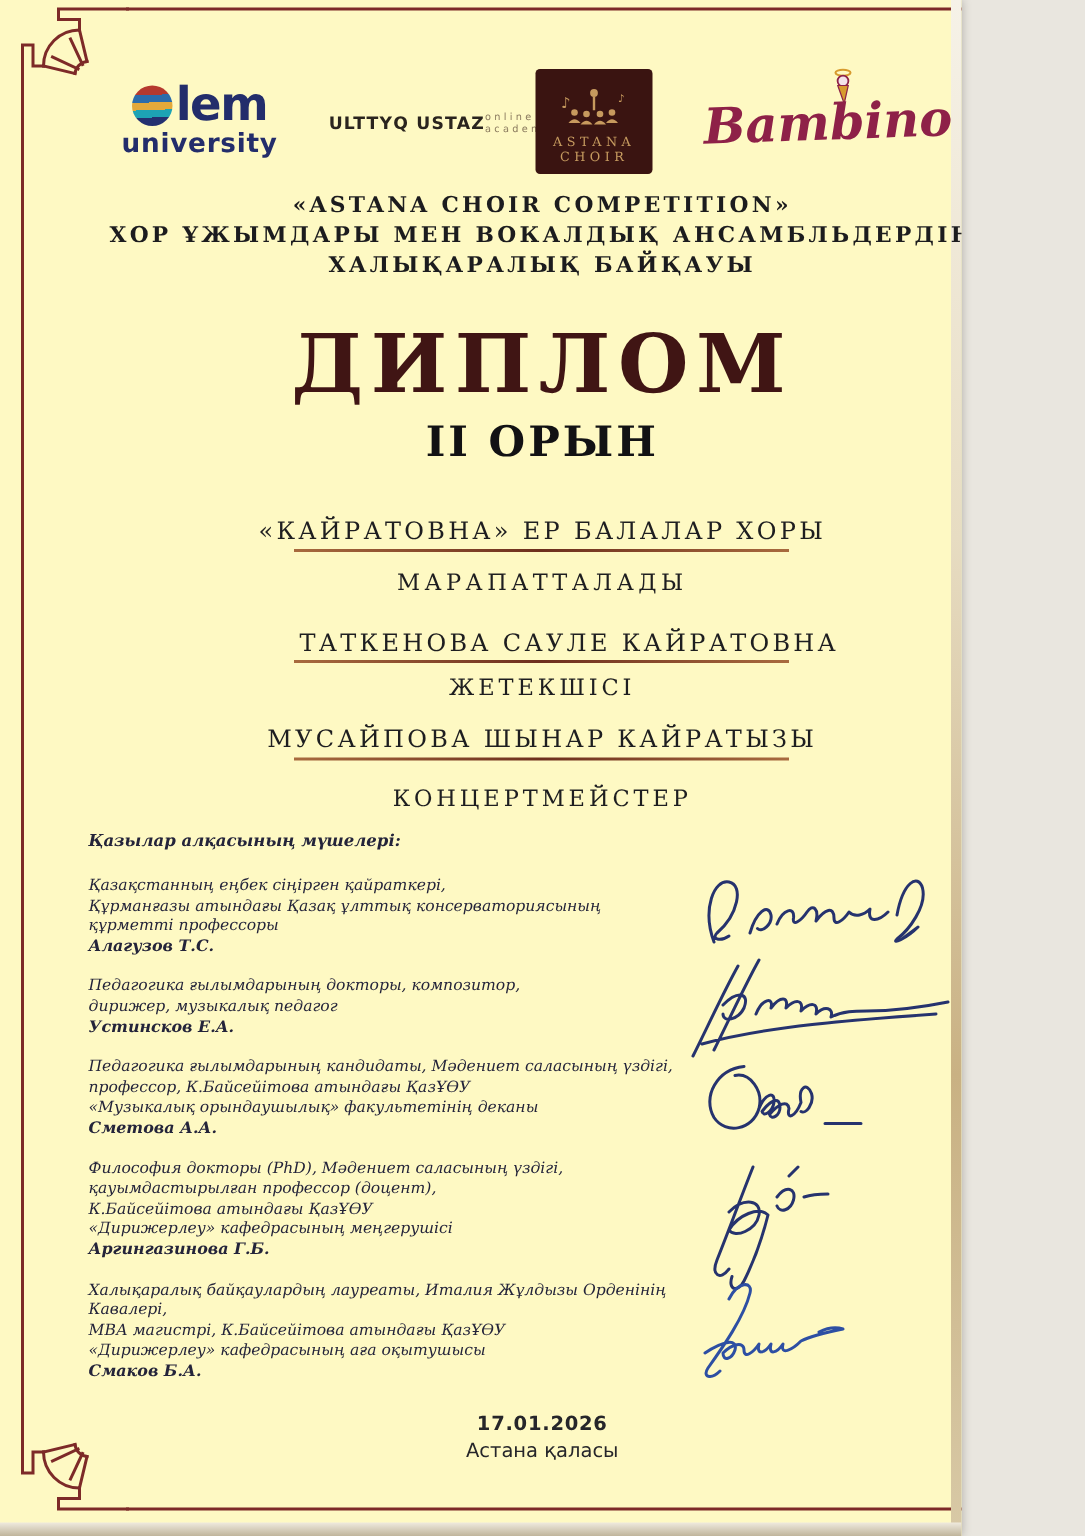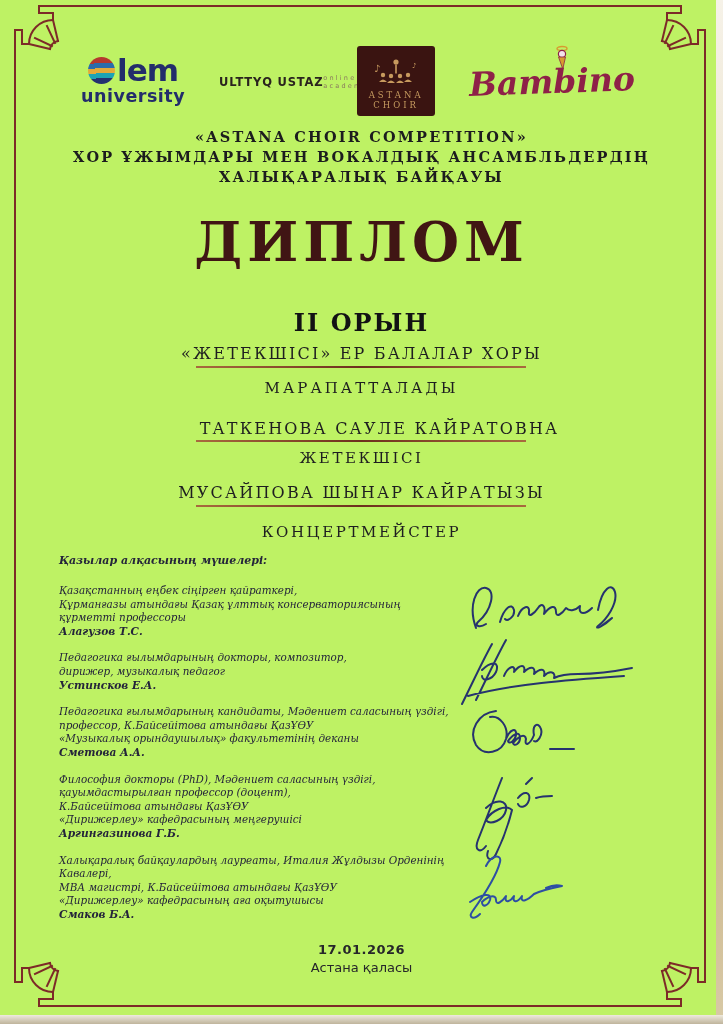--- a/index.html
+++ b/index.html
@@ -1,17 +1,17 @@
 <!DOCTYPE html>
 <html><head>
 <meta charset="utf-8">
 <style>
   html,body{margin:0;padding:0;background:#e9e6df;}
   #page{
-    position:relative;width:723px;height:1024px;background:#bef264;
+    position:relative;width:641px;height:1024px;background:#fef9c3;
     font-family:"Liberation Serif",serif;overflow:hidden;
     box-shadow:0 0 6px rgba(0,0,0,.25);
   }
   .abs{position:absolute;}
   
   .edge-right{position:absolute;right:0;top:0;width:7px;height:100%;
     background:linear-gradient(180deg,#f6f2e8 0%,#e7dcc2 35%,#c9b183 70%,#d8c9a6 100%);}
   .edge-bottom{position:absolute;left:0;bottom:0;width:100%;height:9px;
     background:linear-gradient(180deg,#efeade,#bfb49b);}
   
@@ -39,21 +39,21 @@
     letter-spacing:3px;line-height:10px;}
   .logo-bambino{position:relative;height:60px;display:flex;align-items:center;}
   .bambino-word{font-family:"DejaVu Serif",serif;font-style:italic;font-weight:bold;
     font-size:33px;color:var(--bambino);letter-spacing:0px;transform:rotate(-2deg);}
   .cone{position:absolute;left:84px;top:-6px;}
   
   .hdr{position:absolute;left:0;width:723px;text-align:center;color:var(--text-dark);
     font-family:"DejaVu Serif",serif;font-weight:bold;}
   .hdr-block{top:127px;font-size:14.5px;line-height:20px;letter-spacing:2.2px;}
   .title{top:210px;font-size:54px;letter-spacing:5px;color:var(--title-maroon);}
-  .place{top:278px;font-size:24px;letter-spacing:2px;color:#121214;margin-top:30px;}
+  .place{top:278px;font-size:28px;letter-spacing:2px;color:#121214;}
   .line-caps{position:absolute;left:0;width:723px;text-align:center;color:#1e1e20;
     font-family:"DejaVu Serif",serif;letter-spacing:2.2px;}
   .rule{position:absolute;left:196px;width:330px;height:2px;
     background:linear-gradient(90deg,#a86a3e,#6d2f1d 50%,#a86a3e);}
   
   .jury{position:absolute;left:59px;top:554px;width:440px;color:var(--jury-text);
     font-family:"DejaVu Serif",serif;font-style:italic;}
   .jury-heading{font-size:11px;font-weight:bold;margin-bottom:17px;}
   .jury-entry{margin-bottom:13px;}
   .jury-desc{font-size:10.4px;line-height:13.6px;white-space:pre-line;}
@@ -154,21 +154,21 @@
 
   <div class="hdr hdr-block">
     <div>«ASTANA CHOIR COMPETITION»</div>
     <div>ХОР ҰЖЫМДАРЫ МЕН ВОКАЛДЫҚ АНСАМБЛЬДЕРДІҢ</div>
     <div>ХАЛЫҚАРАЛЫҚ БАЙҚАУЫ</div>
   </div>
 
   <div class="hdr title">ДИПЛОМ</div>
   <div class="hdr place">II ОРЫН</div>
 
-  <div class="line-caps" style="top:344px;font-size:16px;">«ЖЕТЕКШІСІ» ЕР БАЛАЛАР ХОРЫ</div>
+  <div class="line-caps" style="top:344px;font-size:16px;">«КАЙРАТОВНА» ЕР БАЛАЛАР ХОРЫ</div>
   <div class="rule" style="top:366px;"></div>
   <div class="line-caps" style="top:379px;font-size:15px;letter-spacing:3px;">МАРАПАТТАЛАДЫ</div>
 
   <div class="line-caps" style="top:419px;font-size:16px;padding-left:18px;">ТАТКЕНОВА САУЛЕ КАЙРАТОВНА</div>
   <div class="rule" style="top:440px;"></div>
   <div class="line-caps" style="top:449px;font-size:15px;letter-spacing:2.6px;">ЖЕТЕКШІСІ</div>
 
   <div class="line-caps" style="top:483px;font-size:16px;">МУСАЙПОВА ШЫНАР КАЙРАТЫЗЫ</div>
   <div class="rule" style="top:505px;"></div>
   <div class="line-caps" style="top:523px;font-size:15px;letter-spacing:2.6px;">КОНЦЕРТМЕЙСТЕР</div>

